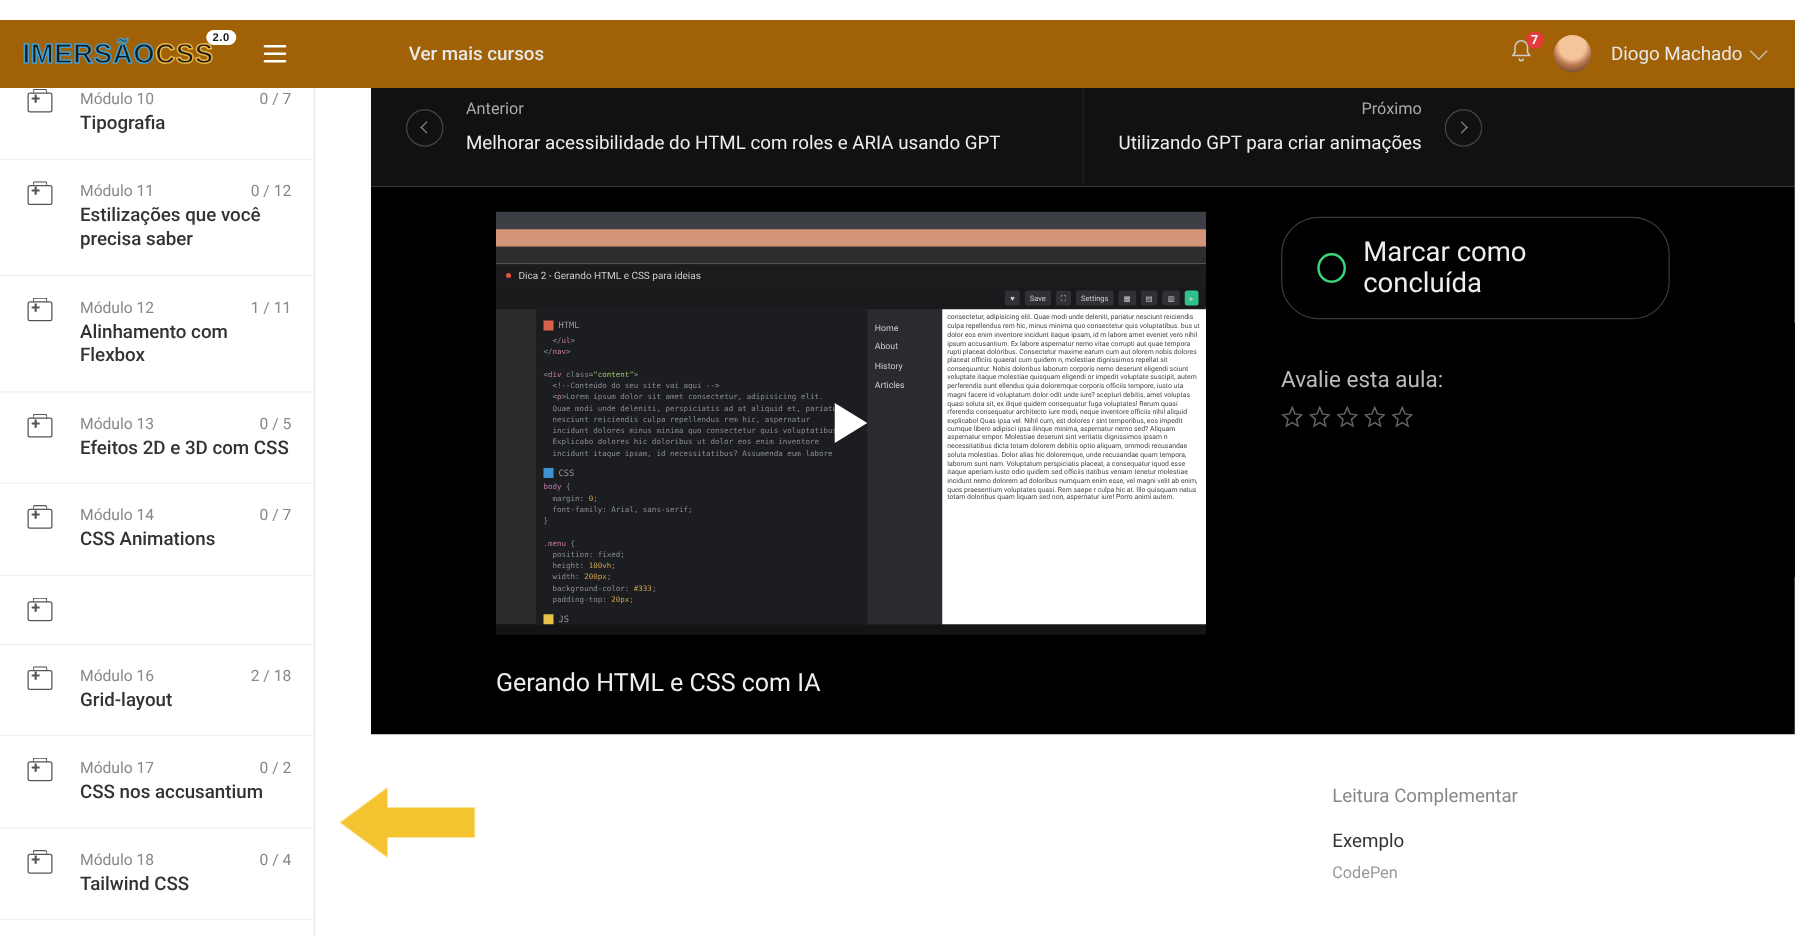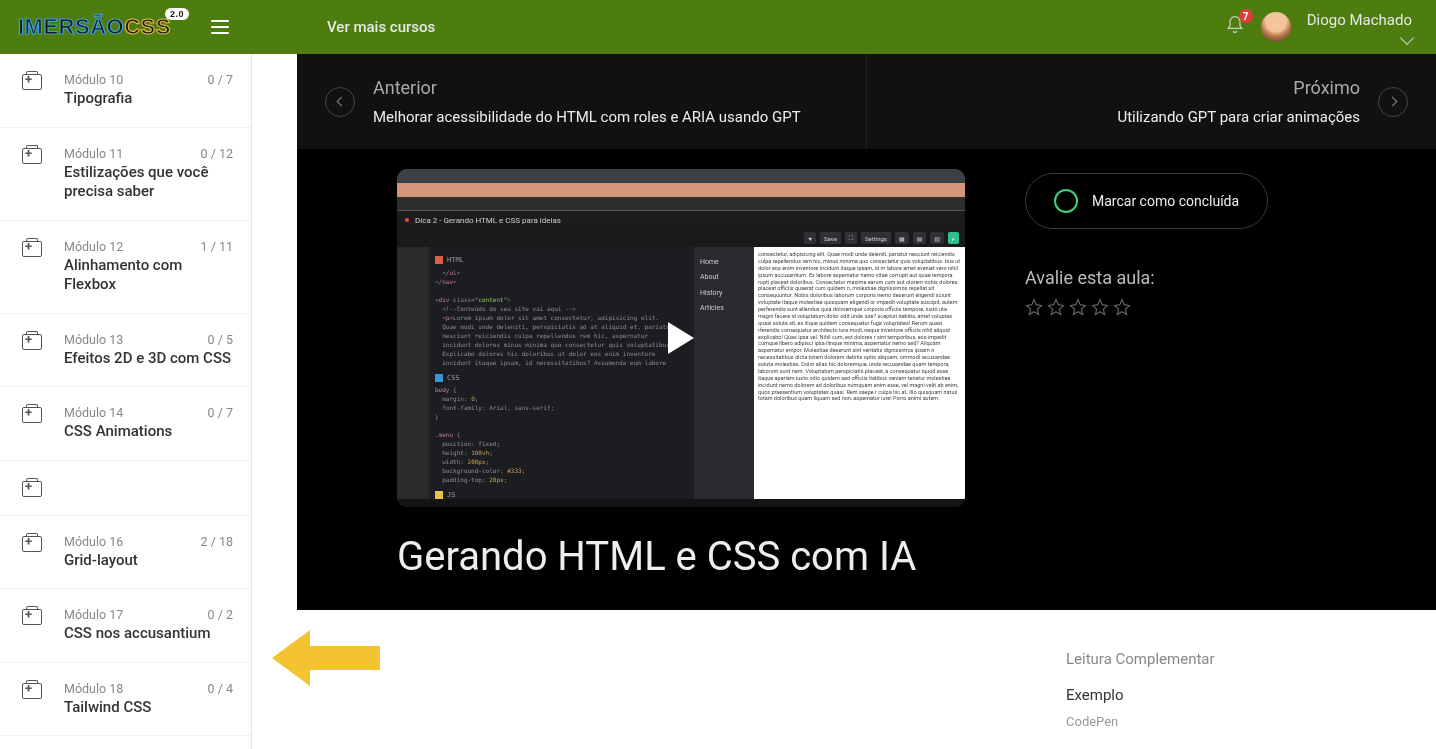--- a/index.html
+++ b/index.html
@@ -9,23 +9,23 @@
     color: #222;
     width: 1436px;
     height: 749px;
     overflow: hidden;
     position: relative;
   }
 
   
   .topbar {
     position: absolute;
-    top: 0; left: 0; right: 0;
+    top: 16px; left: 0; right: 0;
     height: 54px;
-    background: #4d7c0f;
+    background: #a16207;
     display: flex;
     align-items: center;
     z-index: 10;
   }
   .topbar-left {
     width: 297px;
     height: 100%;
     display: flex;
     align-items: center;
     padding-left: 18px;
@@ -87,21 +87,21 @@
     font-size: 10px; font-weight: 700;
     padding: 0 4px; min-width: 14px; height: 14px;
     border-radius: 7px;
     display: flex; align-items: center; justify-content: center;
   }
   .avatar {
     width: 30px; height: 30px; border-radius: 50%;
     background: radial-gradient(circle at 50% 30%, #f4c49b 40%, #b8754a 60%, #3a2f26 100%);
     position: relative;
   }
-  .user-menu { display: flex; align-items: flex-end; gap: 8px; cursor: pointer; flex-direction: column; }
+  .user-menu { display: flex; align-items: center; gap: 8px; cursor: pointer; }
   .chevron-down { width: 10px; height: 10px; border-right: 1.5px solid #ccc; border-bottom: 1.5px solid #ccc; transform: rotate(45deg); margin-top: -4px; }
 
   
   .sidebar {
     position: absolute;
     top: 54px; left: 0;
     width: 252px;
     bottom: 0;
     background: #fff;
     border-right: 1px solid #e5e5e5;
@@ -162,54 +162,54 @@
     display: flex;
     color: #ddd;
   }
   .pn-half {
     flex: 1;
     display: flex;
     align-items: center;
     padding: 0 28px;
     gap: 18px;
   }
-  .pn-half.next { justify-content: flex-end; }
+  .pn-half.next { }
   .pn-arrow {
     width: 30px; height: 30px;
     border: 1.5px solid #444; border-radius: 50%;
     display: flex; align-items: center; justify-content: center;
     flex-shrink: 0;
   }
   .pn-chev-l, .pn-chev-r {
     width: 7px; height: 7px;
     border-top: 1.5px solid #888; border-left: 1.5px solid #888;
   }
   .pn-chev-l { transform: rotate(-45deg); margin-left: 2px; }
   .pn-chev-r { transform: rotate(135deg); margin-right: 2px; }
-  .pn-text .pn-label { font-size: 18px; color: #aaa; margin-bottom: 10px; }
+  .pn-text .pn-label { font-size: 13px; color: #aaa; margin-bottom: 10px; }
   .pn-text .pn-title { font-size: 15px; color: #eee; }
   .pn-half.next .pn-text { text-align: right; }
   .pn-sep { width: 1px; background: #222; }
 
   .video-area {
     background: #000;
     padding: 20px 0 30px;
   }
   .video-row {
     display: flex;
     padding: 0 100px 0 100px;
     gap: 60px;
     align-items: flex-start;
   }
   .video-player {
     width: 568px; height: 338px;
     background: #2a2a2a;
     position: relative;
     flex-shrink: 0;
-    border-radius: 10px;
+    border-radius: 0;
     overflow: hidden;
   }
   .vp-chrome {
     height: 14px; background: #3c3f44;
   }
   .vp-tabs {
     height: 14px; background: #d3967a;
   }
   .vp-addr {
     height: 14px; background: #2d2d30; border-bottom: 1px solid #555;
@@ -261,38 +261,38 @@
     border-top: 16px solid transparent;
     border-bottom: 16px solid transparent;
   }
 
   .video-side { flex: 1; padding-top: 4px; }
   .mark-done {
     border: 1px solid #3a3a3a;
     border-radius: 30px;
     padding: 15px 28px;
     display: inline-flex; align-items: center; gap: 14px;
-    color: #eee; font-size: 14px;
+    color: #eee; font-size: 22px;
     cursor: pointer;
   }
   .mark-done .ring {
     width: 24px; height: 24px; border-radius: 50%;
     border: 2px solid #3bd47a;
   }
   .rating-block { margin-top: 38px; }
   .rating-label { font-size: 18px; color: #bbb; margin-bottom: 10px; }
   .stars { display: flex; gap: 4px; }
   .star {
     width: 18px; height: 18px;
     fill: none; stroke: #666; stroke-width: 1.5;
   }
 
   .lesson-title {
     padding: 26px 100px 0;
-    font-size: 40px;
+    font-size: 20px;
     font-weight: 400;
     color: #eee;
   }
 
   
   .lower {
     display: flex;
     padding: 40px 100px;
     gap: 60px;
   }

